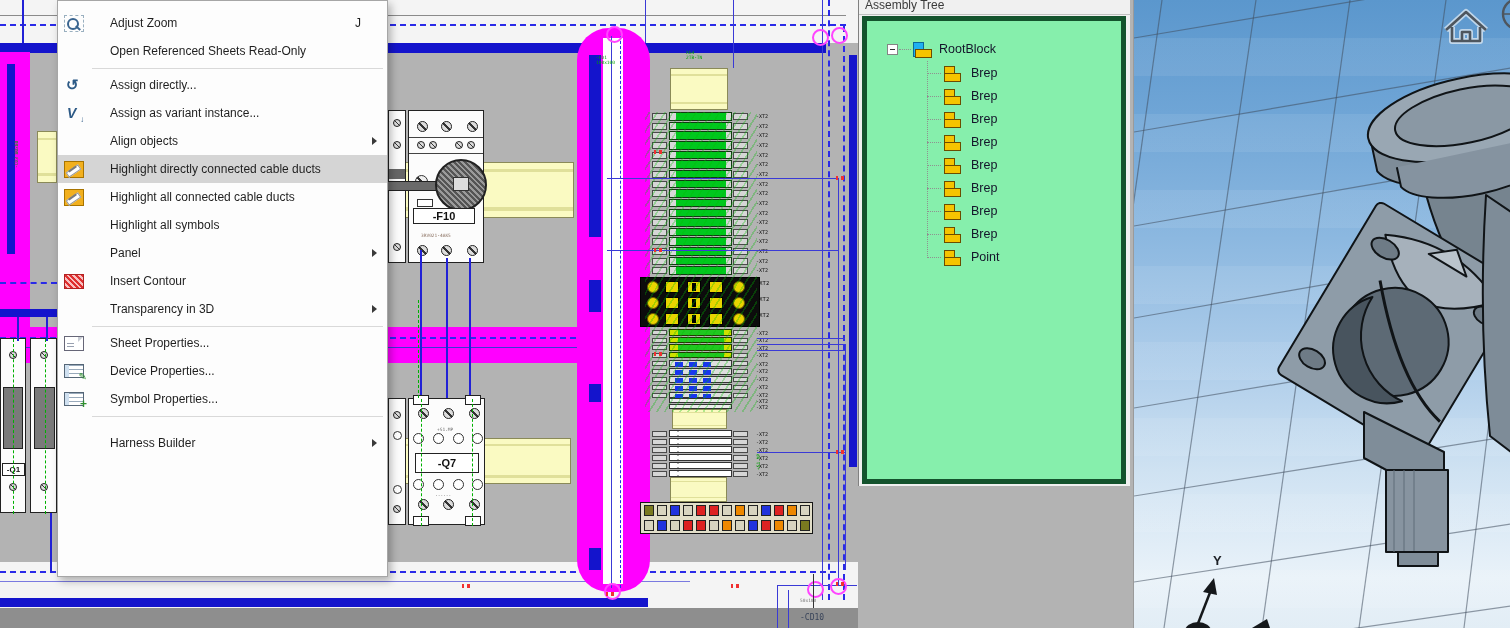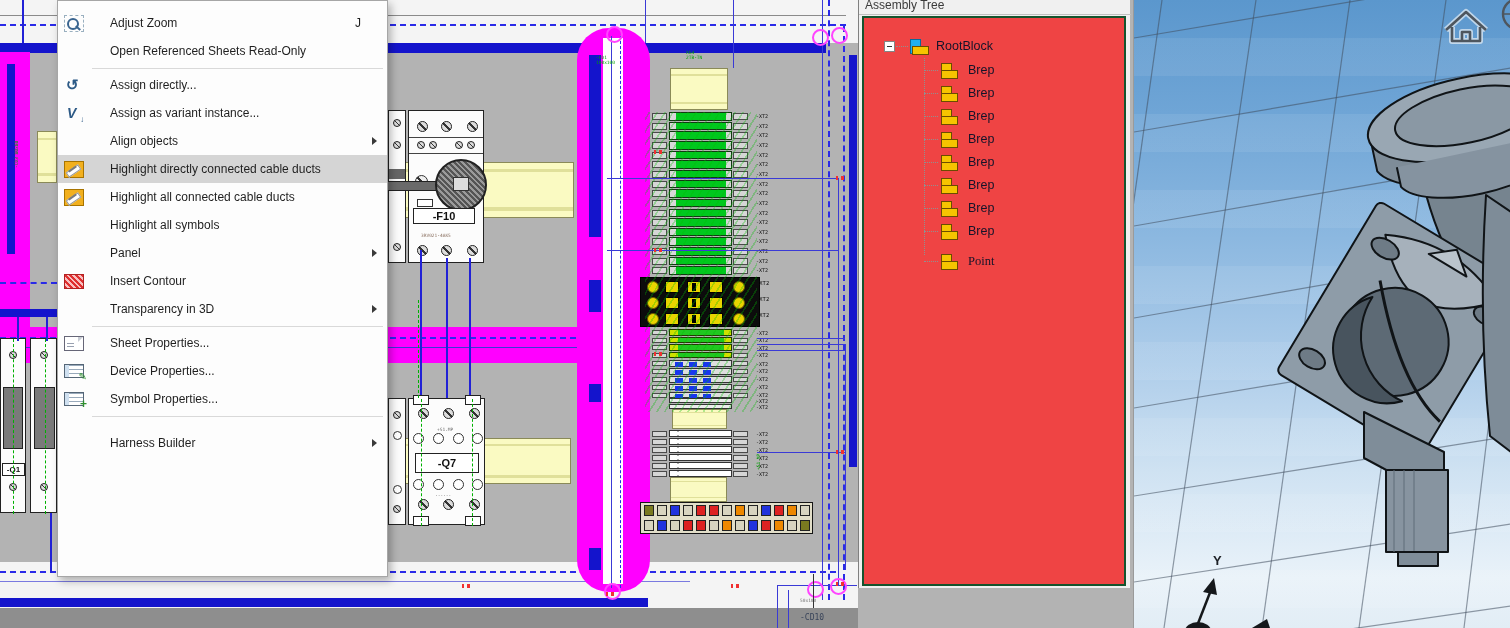--- a/index.html
+++ b/index.html
@@ -87,25 +87,25 @@
   .mi.sheet-properties-icon { width:13px; height:15px; background:#fff; border:1px solid #667; }
   .mi.sheet-properties-icon::before { content:""; position:absolute; right:0; top:0; border-left:5px solid #c8ccd4; border-bottom:5px solid transparent; }
   .mi.sheet-properties-icon::after { content:""; position:absolute; left:2px; top:6px; width:7px; height:6px;
       background:repeating-linear-gradient(180deg,#98a0b0 0 1px,transparent 1px 3px); }
   .mi.device-properties-icon, .mi.symbol-properties-icon { width:15px; height:14px; border:1px solid #567; 
       background:linear-gradient(90deg,#cfe0f0 0 4px,rgba(0,0,0,0) 4px),repeating-linear-gradient(180deg,#9ab 0 1px,transparent 1px 4px),#fff; }
   .mi.device-properties-icon::after { content:"\270E"; position:absolute; right:-4px; bottom:-5px; font-size:10px; color:#2f8f2f; }
   .mi.symbol-properties-icon::after { content:"+"; position:absolute; right:-4px; bottom:-6px; font-size:12px; font-weight:bold; color:#2f8f2f; }
 
   
-  #tree-panel { position:absolute; left:858px; top:0; width:272px; height:588px; background:#f0f0f0;
+  #tree-panel { position:absolute; left:858px; top:0; width:272px; height:486px; background:#f0f0f0;
     border-left:1px solid #808080; z-index:10; }
   #tree-title { position:absolute; left:6px; top:-2px; font-size:12px; color:#3a3a3a; }
   #tree-title-line { position:absolute; left:0; top:14px; width:272px; height:1px; background:#c0c0c0; }
-  #tree-box { position:absolute; left:3px; top:16px; right:4px; bottom:2px; background:#ef4444; border:2px solid #14532d; overflow:hidden;text-align:right; }
+  #tree-box { position:absolute; left:3px; top:16px; right:4px; bottom:2px; background:#86efac; border:5px solid #14532d; overflow:hidden;text-align:right; }
   .tree-row { position:absolute; left:0; height:22px; display:flex; align-items:center; font-size:12.5px; color:#14142a; white-space:nowrap; }
   .expander { position:absolute; width:11px; height:11px; border:1px solid #848484; background:#fff; }
   .expander::before { content:""; position:absolute; left:2px; top:4px; width:5px; height:1px; background:#333; }
   .dotted-v { position:absolute; width:0; border-left:1px dotted #909090; }
   .dotted-h { position:absolute; height:0; border-top:1px dotted #909090; }
   .icon-brep { position:relative; width:17px; height:15px; flex:0 0 17px; }
   .icon-brep::before { content:""; position:absolute; left:1px; top:0; width:9px; height:14px; background:#f6c400; border:1px solid #6b4c00; }
   .icon-brep::after { content:""; position:absolute; left:1px; top:7px; width:15px; height:7px; background:#f6c400; border:1px solid #6b4c00; }
   .icon-root { position:relative; width:19px; height:15px; flex:0 0 19px; }
   .icon-root::before { content:""; position:absolute; left:1px; top:0; width:9px; height:13px; background:#1fb0f0; border:1px solid #0a6a9a; }
@@ -709,21 +709,21 @@
         <div class="tree-row" style="top: 179px; left: 0px; width: 260px;">
           <span class="dotted-h" style="position: absolute; left: 60px; top: 11px; width: 14px;"></span>
           <span class="icon-brep" style="position: absolute; left: 76px; top: 4px;"></span>
           <span class="tree-label" style="position: absolute; left: 100px; top: 4px;">Brep</span>
         </div>
         <div class="tree-row" style="top: 202px; left: 0px; width: 260px;">
           <span class="dotted-h" style="position: absolute; left: 60px; top: 11px; width: 14px;"></span>
           <span class="icon-brep" style="position: absolute; left: 76px; top: 4px;"></span>
           <span class="tree-label" style="position: absolute; left: 100px; top: 4px;">Brep</span>
         </div>
-        <div class="tree-row" style="top: 232px; left: 0px; width: 260px; font-family: Liberation Serif, serif;">
+        <div class="tree-row" style="top: 225px; left: 0px; width: 260px;">
           <span class="dotted-h" style="position: absolute; left: 60px; top: 11px; width: 14px;"></span>
           <span class="icon-brep" style="position: absolute; left: 76px; top: 4px;"></span>
           <span class="tree-label" style="position: absolute; left: 100px; top: 4px;">Point</span>
         </div>
       </div>
   </div>
 
   <div id="viewport3d">
     <div class="banding"></div>
     <svg width="377" height="628" viewBox="0 0 377 628" style="position:absolute;left:0;top:0;">

